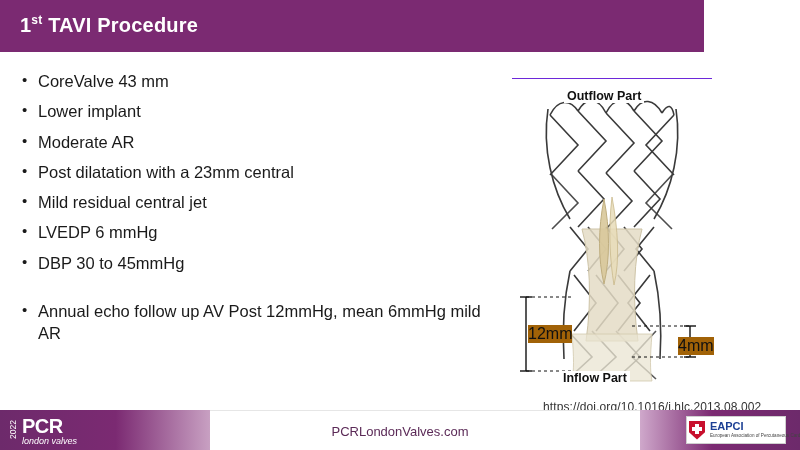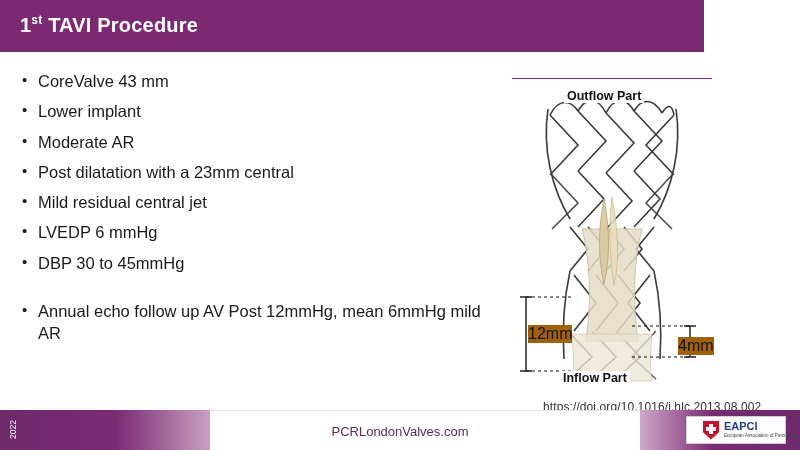--- a/index.html
+++ b/index.html
@@ -169,21 +169,21 @@
     color: #5b2a57;
   }
   .eapci-box {
     position: absolute;
     left: 686px; top: 416px;
     width: 100px; height: 28px;
     background: #ffffff;
     border: 1px solid #d0d0d0;
     display: flex;
     align-items: center;
-    padding-left: 16px;
+    padding-left: 2px;
   }
   .eapci-shield {
     width: 16px; height: 19px;
     background: #c8102e;
     clip-path: polygon(0 0, 100% 0, 100% 62%, 50% 100%, 0 62%);
     position: relative;
     flex: 0 0 auto;
   }
   .eapci-shield::after {
     content: "";
@@ -338,20 +338,24 @@
     <div class="dim-text dim-4">4mm</div>
   </div>
 
   <div class="doi">https://doi.org/10.1016/j.hlc.2013.08.002</div>
 
   <div class="footer"></div>
   <div class="footer-bar-left"></div>
   <div class="footer-bar-right"></div>
 
   <div class="year-vert">2022</div>
+  <div class="pcr-logo">
+    <div class="big">PCR</div>
+    <div class="sub">london valves</div>
+  </div>
 
   <div class="footer-center">PCRLondonValves.com</div>
 
   <div class="eapci-box">
     <div class="eapci-shield"></div>
     <div class="eapci-text">
       <div class="m">EAPCI</div>
       <div class="s">European Association of Percutaneous Cardiovascular Interventions</div>
     </div>
   </div>

